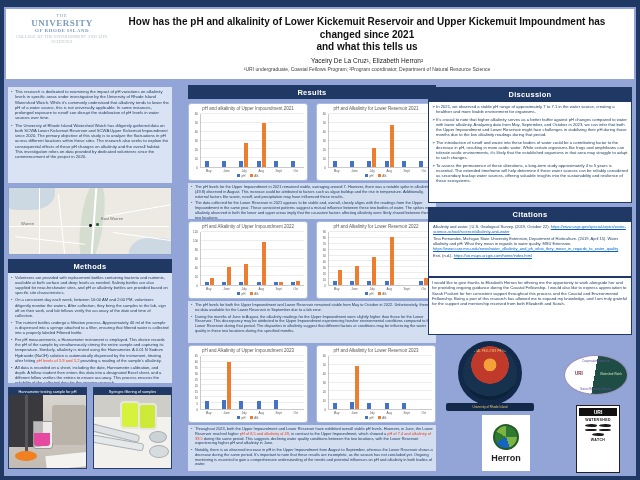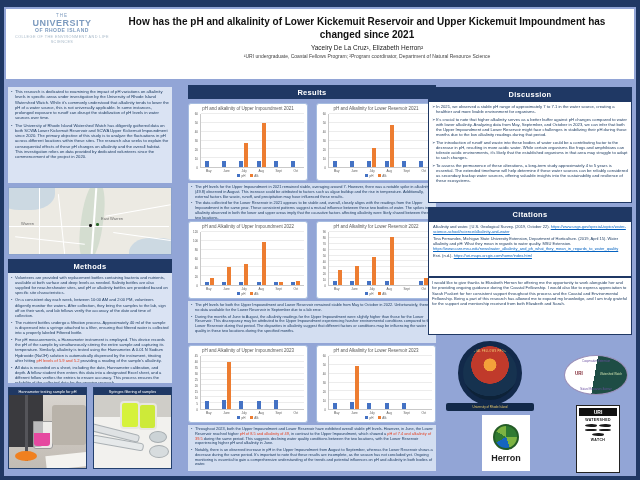--- a/index.html
+++ b/index.html
@@ -2,21 +2,21 @@
 <html><head>
 <meta charset="utf-8">
 <style>
   html,body{margin:0;padding:0;background:#6f86b8;}
   #poster{position:relative;width:640px;height:480px;box-sizing:border-box;
     background:#92a5d6;border:4px solid #203864;border-top:7px solid #203864;
     overflow:hidden;font-family:"Liberation Sans",sans-serif;}
   
   .header{position:absolute;left:2px;top:2px;right:2px;height:70px;background:#ffffff;}
   .uri-logo{position:absolute;left:8px;top:5px;width:96px;height:60px;text-align:center;
-    font-family:Liberation Sans, sans-serif;color:#7d9bbf;line-height:1.05;}
+    font-family:Liberation Serif, serif;color:#7d9bbf;line-height:1.05;}
   .uri-logo .l1{font-size:4.5px;letter-spacing:1px;}
   .uri-logo .l2{font-size:9px;font-weight:bold;letter-spacing:.5px;}
   .uri-logo .l3{font-size:5px;font-weight:bold;letter-spacing:.5px;}
   .uri-logo .college{margin-top:2px;font-size:3.8px;color:#a9bac9;letter-spacing:.4px;line-height:1.2;}
   .title-wrap{position:absolute;left:104px;right:10px;top:7px;text-align:center;color:#111;}
   .title-l1,.title-l2{font-size:10px;font-weight:bold;line-height:1.25;}
   .authors{margin-top:3px;font-size:6.5px;color:#222;}
   .affil{margin-top:2px;font-size:5px;color:#444;}
   
   .sec-h{background:#1f3864;color:#fff;font-weight:bold;font-size:7.5px;text-align:center;
@@ -102,20 +102,21 @@
 
   <div class="header">
     <div class="uri-logo">
       <div class="l1">THE</div>
       <div class="l2">UNIVERSITY</div>
       <div class="l3">OF RHODE ISLAND</div>
       <div class="college">COLLEGE OF THE ENVIRONMENT AND LIFE SCIENCES</div>
     </div>
     <div class="title-wrap">
       <div class="title-l1">How has the pH and alkalinity of Lower Kickemuit Reservoir and Upper Kickemuit Impoundment has changed since 2021</div>
+      <div class="title-l2">and what this tells us</div>
       <div class="authors">Yaceiry De La Cruz¹,  Elizabeth Herron²</div>
       <div class="affil">¹URI undergraduate, Coastal Fellows Program; ²Program coordinator, Department of Natural Resource Science</div>
     </div>
   </div>
 
   <div class="col" id="col-left">
     <div class="lightbody" style="height:96px;">
       <ul class="dots fs-intro">
           <li><span>This research is dedicated to examining the impact of pH variations on alkalinity levels in specific areas under investigation by the University of Rhode Island Watershed Watch. While it's commonly understood that alkalinity tends to lower the pH of a water source, this is not universally applicable. In some instances, prolonged exposure to runoff can disrupt the stabilization of pH levels in water sources over time.</span></li>
           <li><span>The University of Rhode Island Watershed Watch has diligently gathered data on both SCWA Lower Kickemuit Reservoir and SCWA Upper Kickemuit Impoundment since 2020. The primary objective of this study is to analyze the fluctuations in pH across different locations within these sites. The research also seeks to explain the consequential effects of these pH changes on alkalinity and the overall habitat. This investigation relies on data provided by dedicated volunteers since the commencement of the project in 2020.</span></li>

